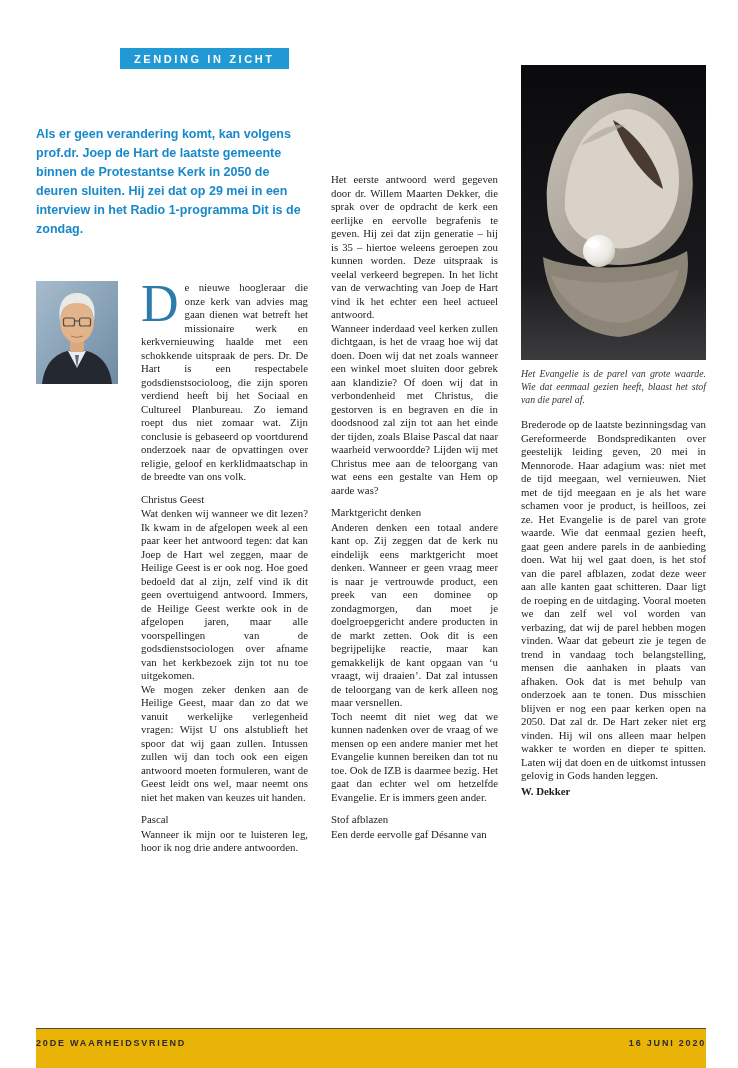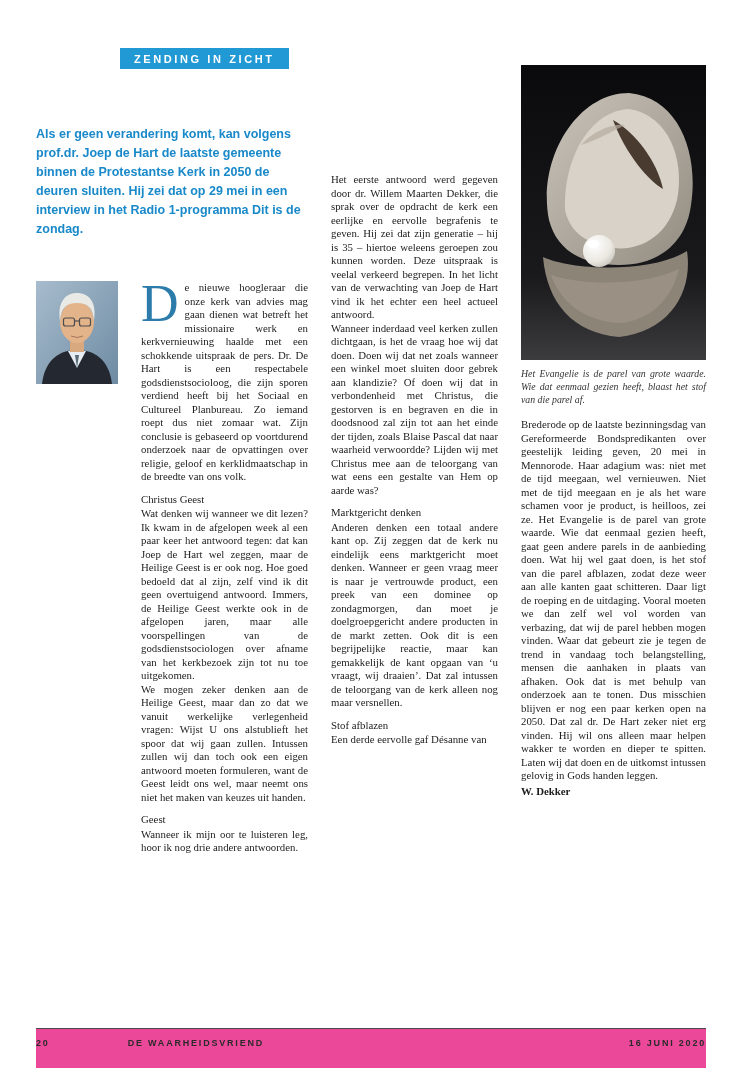--- a/index.html
+++ b/index.html
@@ -110,32 +110,32 @@
   }
 
   
   .footer {
     position: absolute;
     left: 36px;
     right: 32px;
     bottom: 0;
     height: 40px;
     box-sizing: border-box;
-    background: #ec4899;
+    background: #eab308;
     border-top: 1px solid #4a4a4a;
     padding-top: 9px;
     display: flex;
     align-items: flex-start;
     font-family: "Liberation Sans", sans-serif;
     font-size: 9px;
     font-weight: bold;
     letter-spacing: 1.8px;
     color: #2a2a2a;
   }
-  .footer .magazine { margin-left: 78px; }
+  .footer .magazine { }
   .footer .date { margin-left: auto; }
 </style>
 </head>
 <body>
 
 <div class="page">
 
   <div class="header">
     <div class="kicker">
       <span>ZENDING IN ZICHT</span>
@@ -168,29 +168,30 @@
           <path d="M35 55 Q41 58 47 55" stroke="#a5765a" stroke-width="1" fill="none"></path>
         </svg>
       </div>
     </aside>
 
     <div class="col colA">
       <p><span class="dropcap">D</span><span>e nieuwe hoogleraar die onze kerk van advies mag gaan dienen wat betreft het missionaire werk en kerkvernieuwing haalde met een schokkende uitspraak de pers. Dr. De Hart is een respectabele godsdienstsocioloog, die zijn sporen verdiend heeft bij het Sociaal en Cultureel Planbureau. Zo iemand roept dus niet zomaar wat. Zijn conclusie is gebaseerd op voortdurend onderzoek naar de opvattingen over religie, geloof en kerklidmaatschap in de breedte van ons volk.</span></p>
       <h2>Christus Geest</h2>
       <p>Wat denken wij wanneer we dit lezen? Ik kwam in de afgelopen week al een paar keer het antwoord tegen: dat kan Joep de Hart wel zeggen, maar de Heilige Geest is er ook nog. Hoe goed bedoeld dat al zijn, zelf vind ik dit geen overtuigend antwoord. Immers, de Heilige Geest werkte ook in de afgelopen jaren, maar alle voorspellingen van de godsdienstsociologen over afname van het kerkbezoek zijn tot nu toe uitgekomen.</p>
       <p>We mogen zeker denken aan de Heilige Geest, maar dan zo dat we vanuit werkelijke verlegenheid vragen: Wijst U ons alstublieft het spoor dat wij gaan zullen. Intussen zullen wij dan toch ook een eigen antwoord moeten formuleren, want de Geest leidt ons wel, maar neemt ons niet het maken van keuzes uit handen.</p>
-      <h2>Geest</h2>
+      <h2>Pascal</h2>
       <p>Wanneer ik mijn oor te luisteren leg, hoor ik nog drie andere antwoorden.</p>
     </div>
 
     <div class="col colB">
       <p>Het eerste antwoord werd gegeven door dr. Willem Maarten Dekker, die sprak over de opdracht de kerk een eerlijke en eervolle begrafenis te geven. Hij zei dat zijn generatie – hij is 35 – hiertoe weleens geroepen zou kunnen worden. Deze uitspraak is veelal verkeerd begrepen. In het licht van de verwachting van Joep de Hart vind ik het echter een heel actueel antwoord.</p>
       <p>Wanneer inderdaad veel kerken zullen dichtgaan, is het de vraag hoe wij dat doen. Doen wij dat net zoals wanneer een winkel moet sluiten door gebrek aan klandizie? Of doen wij dat in verbondenheid met Christus, die gestorven is en begraven en die in doodsnood zal zijn tot aan het einde der tijden, zoals Blaise Pascal dat naar waarheid verwoordde? Lijden wij met Christus mee aan de teloorgang van wat eens een gestalte van Hem op aarde was?</p>
       <h2>Marktgericht denken</h2>
       <p>Anderen denken een totaal andere kant op. Zij zeggen dat de kerk nu eindelijk eens marktgericht moet denken. Wanneer er geen vraag meer is naar je vertrouwde product, een preek van een dominee op zondagmorgen, dan moet je doelgroepgericht andere producten in de markt zetten. Ook dit is een begrijpelijke reactie, maar kan gemakkelijk de kant opgaan van ‘u vraagt, wij draaien’. Dat zal intussen de teloorgang van de kerk alleen nog maar versnellen.</p>
+      <p>Toch neemt dit niet weg dat we kunnen nadenken over de vraag of we mensen op een andere manier met het Evangelie kunnen bereiken dan tot nu toe. Ook de IZB is daarmee bezig. Het gaat dan echter wel om hetzelfde Evangelie. Er is immers geen ander.</p>
       <h2>Stof afblazen</h2>
       <p>Een derde eervolle gaf Désanne van</p>
     </div>
 
     <div class="col colC">
       <div class="colC-inner">
         <div class="oyster-photo">
           <svg width="185" height="295" viewBox="0 0 185 295" xmlns="http://www.w3.org/2000/svg">
             <defs>
               <linearGradient id="bgDark" x1="0" y1="0" x2="0" y2="1">

